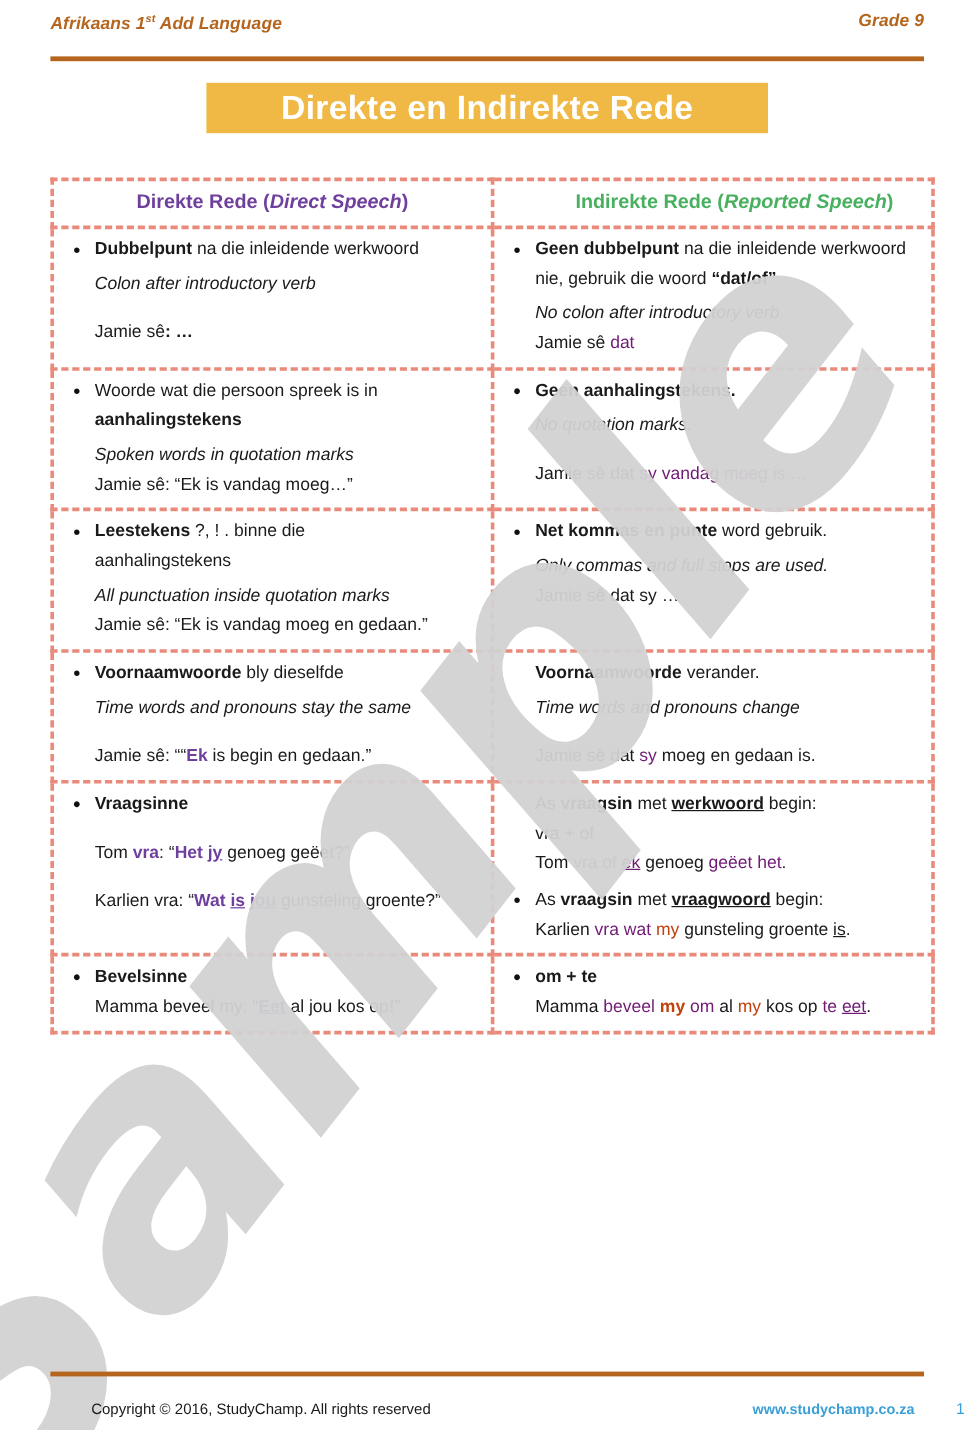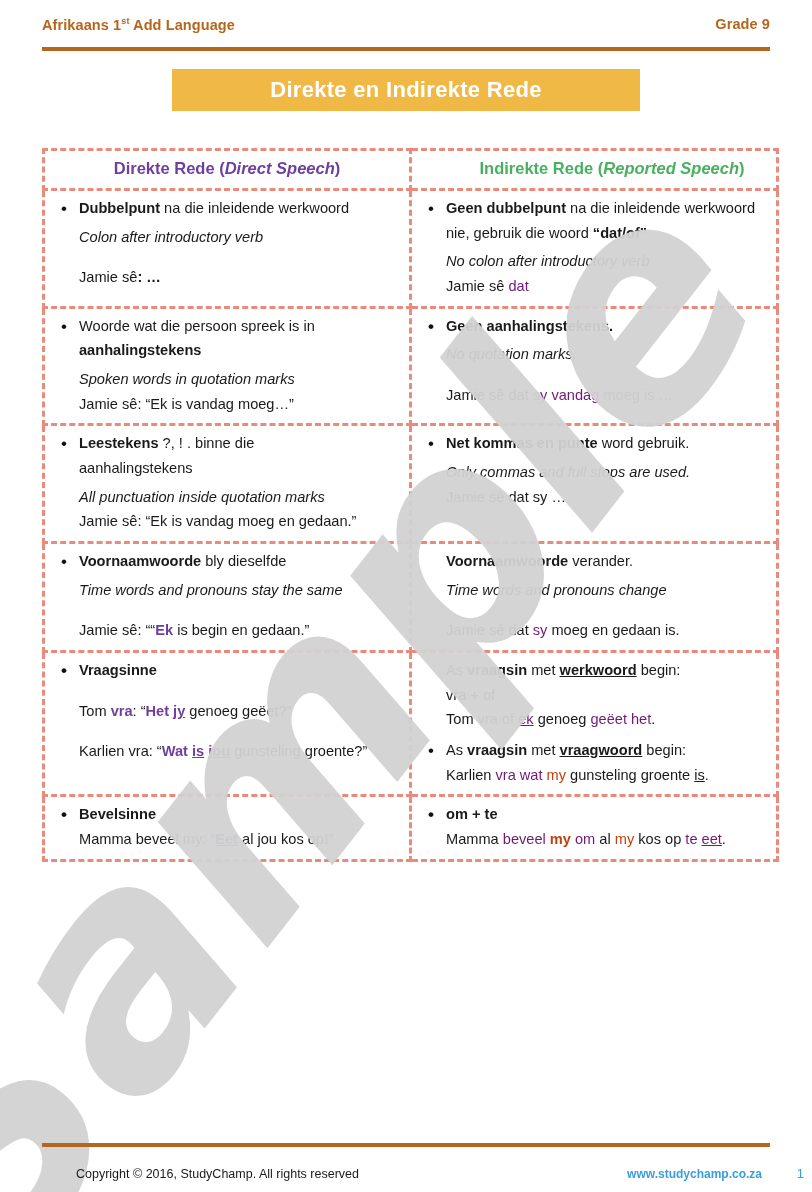--- a/index.html
+++ b/index.html
@@ -23,22 +23,23 @@
   }
 
   
   .doc-header {
     position: absolute;
     top: 10px;
     left: 42px;
     right: 42px;
     height: 28px;
     display: flex;
-    align-items: center;
+    align-items: flex-start;
     justify-content: space-between;
+    font-style: italic;
   }
   .doc-header .subject,
   .doc-header .grade {
     color: #b5651d;
     font-weight: bold;
     font-size: 14.5px;
     letter-spacing: 0.1px;
   }
   .doc-header .subject sup {
     font-size: 9px;
@@ -60,21 +61,21 @@
     left: 172px;
     width: 468px;
     height: 42px;
     background: #f0b945;
     display: flex;
     align-items: center;
     justify-content: center;
   }
   .title-banner .title-text {
     color: #ffffff;
-    font-size: 22px;
+    font-size: 28px;
     font-weight: bold;
     letter-spacing: 0.3px;
   }
 
   
   .table {
     position: absolute;
     top: 148px;
     left: 42px;
     width: 734px;

